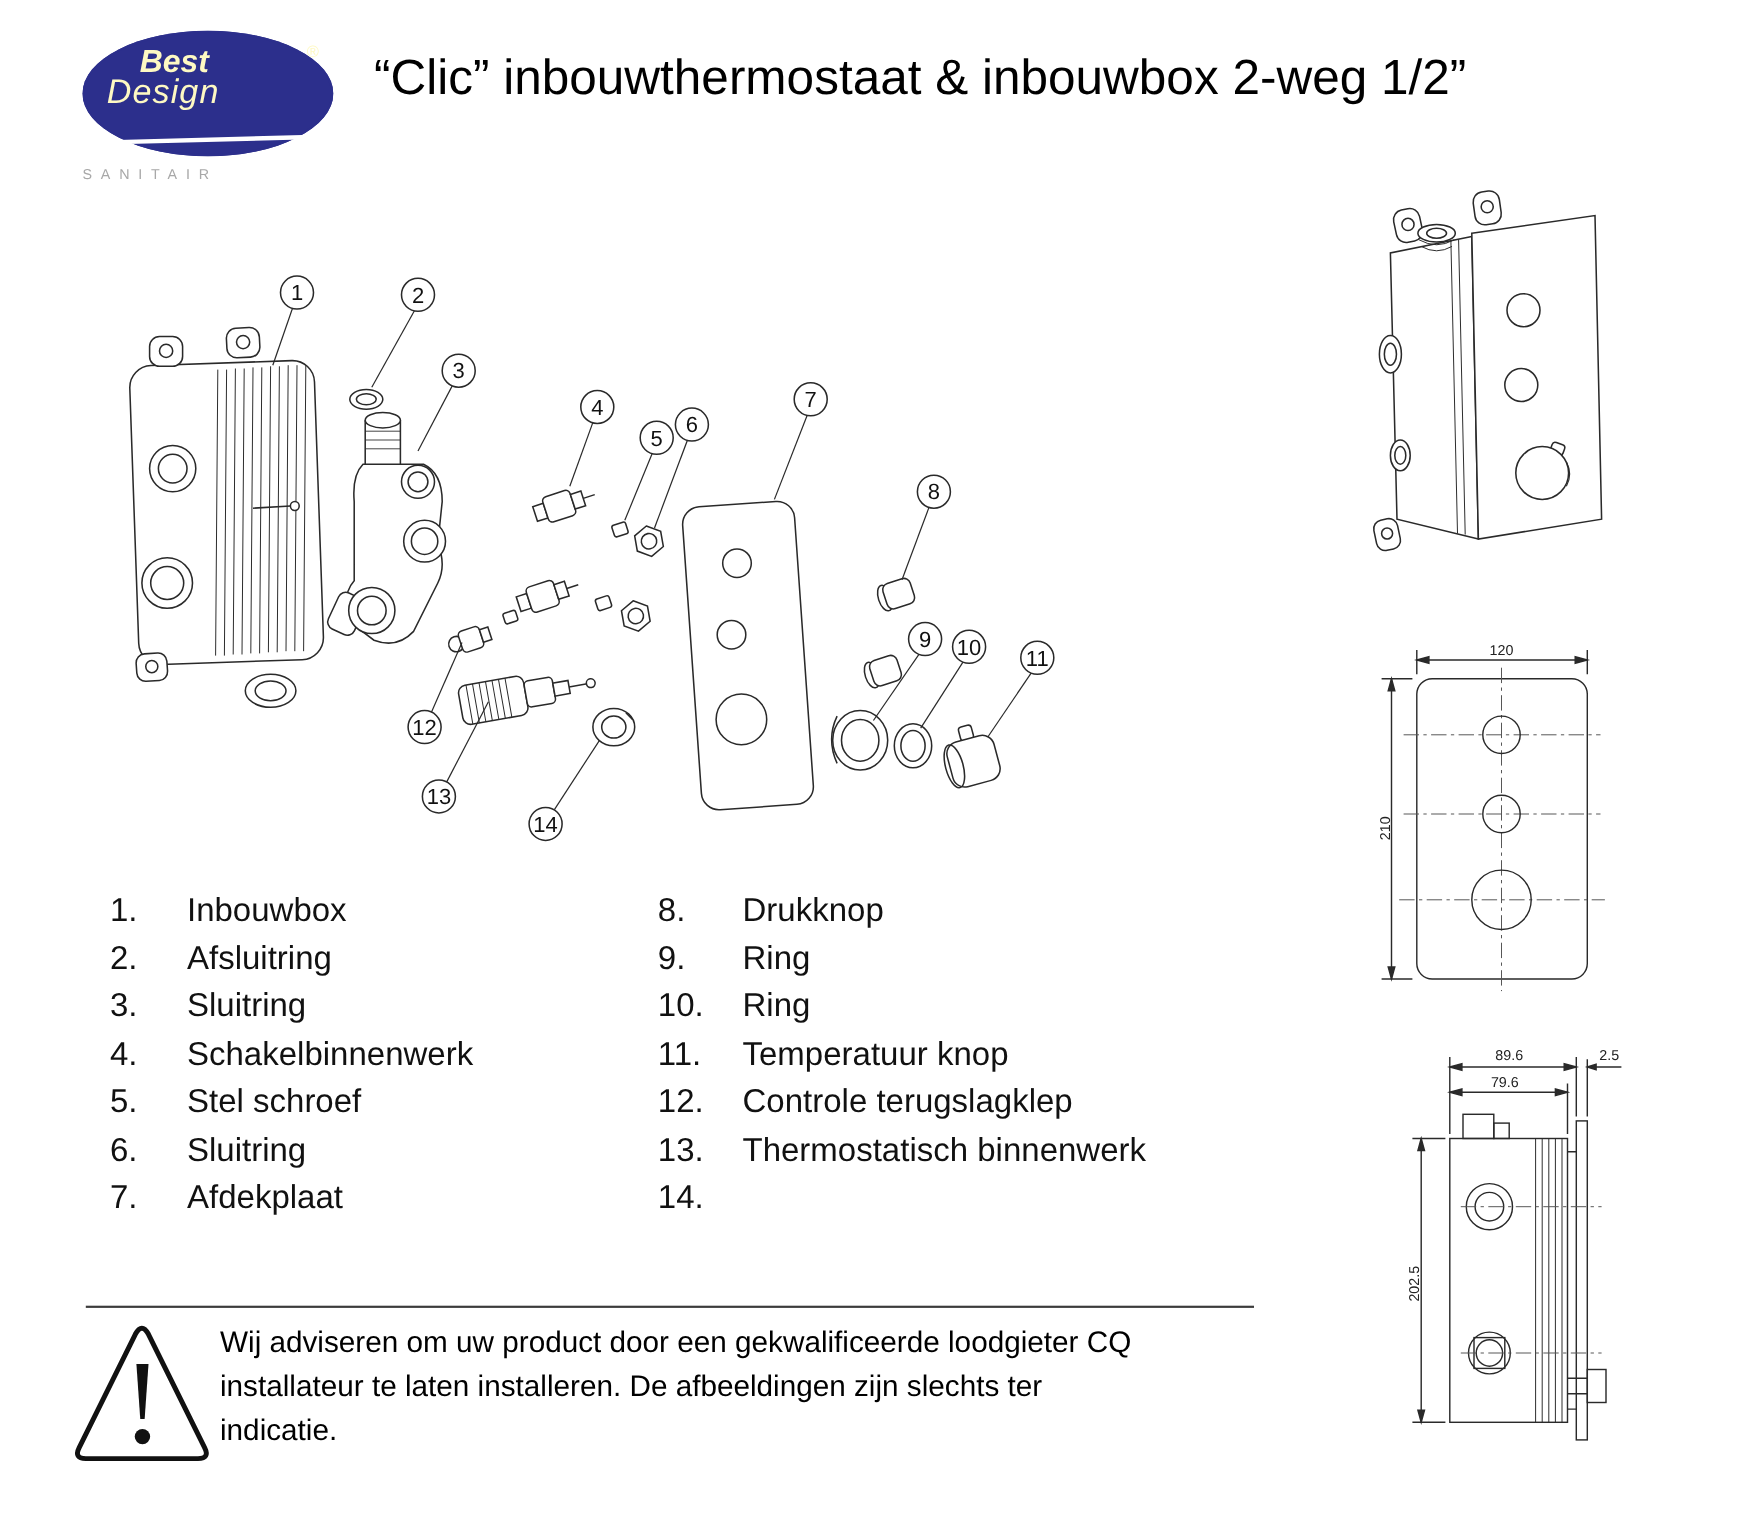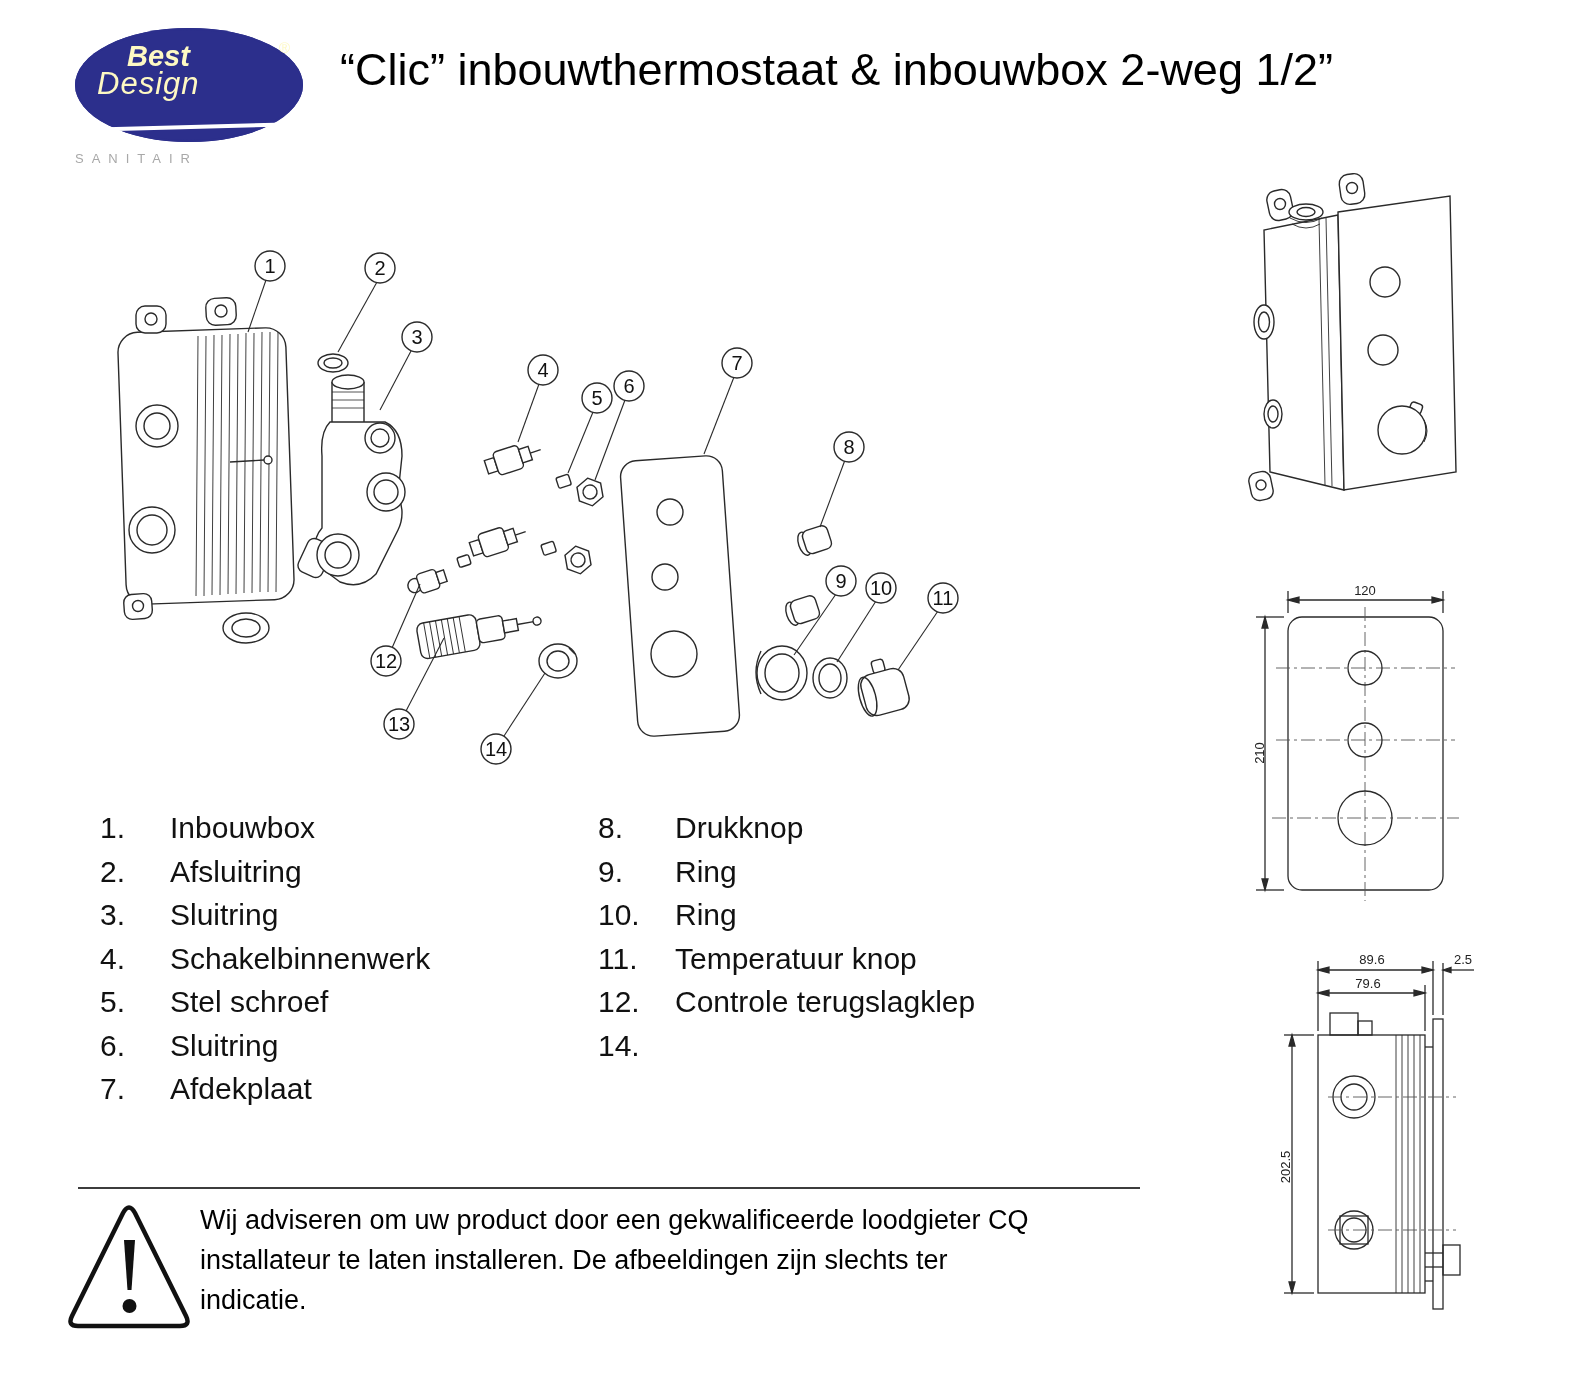--- a/index.html
+++ b/index.html
@@ -413,20 +413,24 @@
     </div>
   <div class="row">
       <span class="num">11.</span>
       <span class="lbl">Temperatuur knop</span>
     </div>
   <div class="row">
       <span class="num">12.</span>
       <span class="lbl">Controle terugslagklep</span>
     </div>
   <div class="row">
+      <span class="num">13.</span>
+      <span class="lbl">Thermostatisch binnenwerk</span>
+    </div>
+  <div class="row">
       <span class="num">14.</span>
     </div>
 </div>
 
 <div class="abs rule"></div>
 
 <svg class="abs" style="left:62px;top:1200px;" width="135" height="140" viewBox="0 0 135 140">
   <path d="M61,13 Q67,2 73,13 L124,116 Q129,126 118,126 L16,126 Q5,126 10,116 Z" fill="none" stroke="#111" stroke-width="4.5"></path>
   <polygon points="62,40 73,40 69.5,90 65.5,90" fill="#111"></polygon>
   <circle cx="67.5" cy="106" r="7" fill="#111"></circle>

